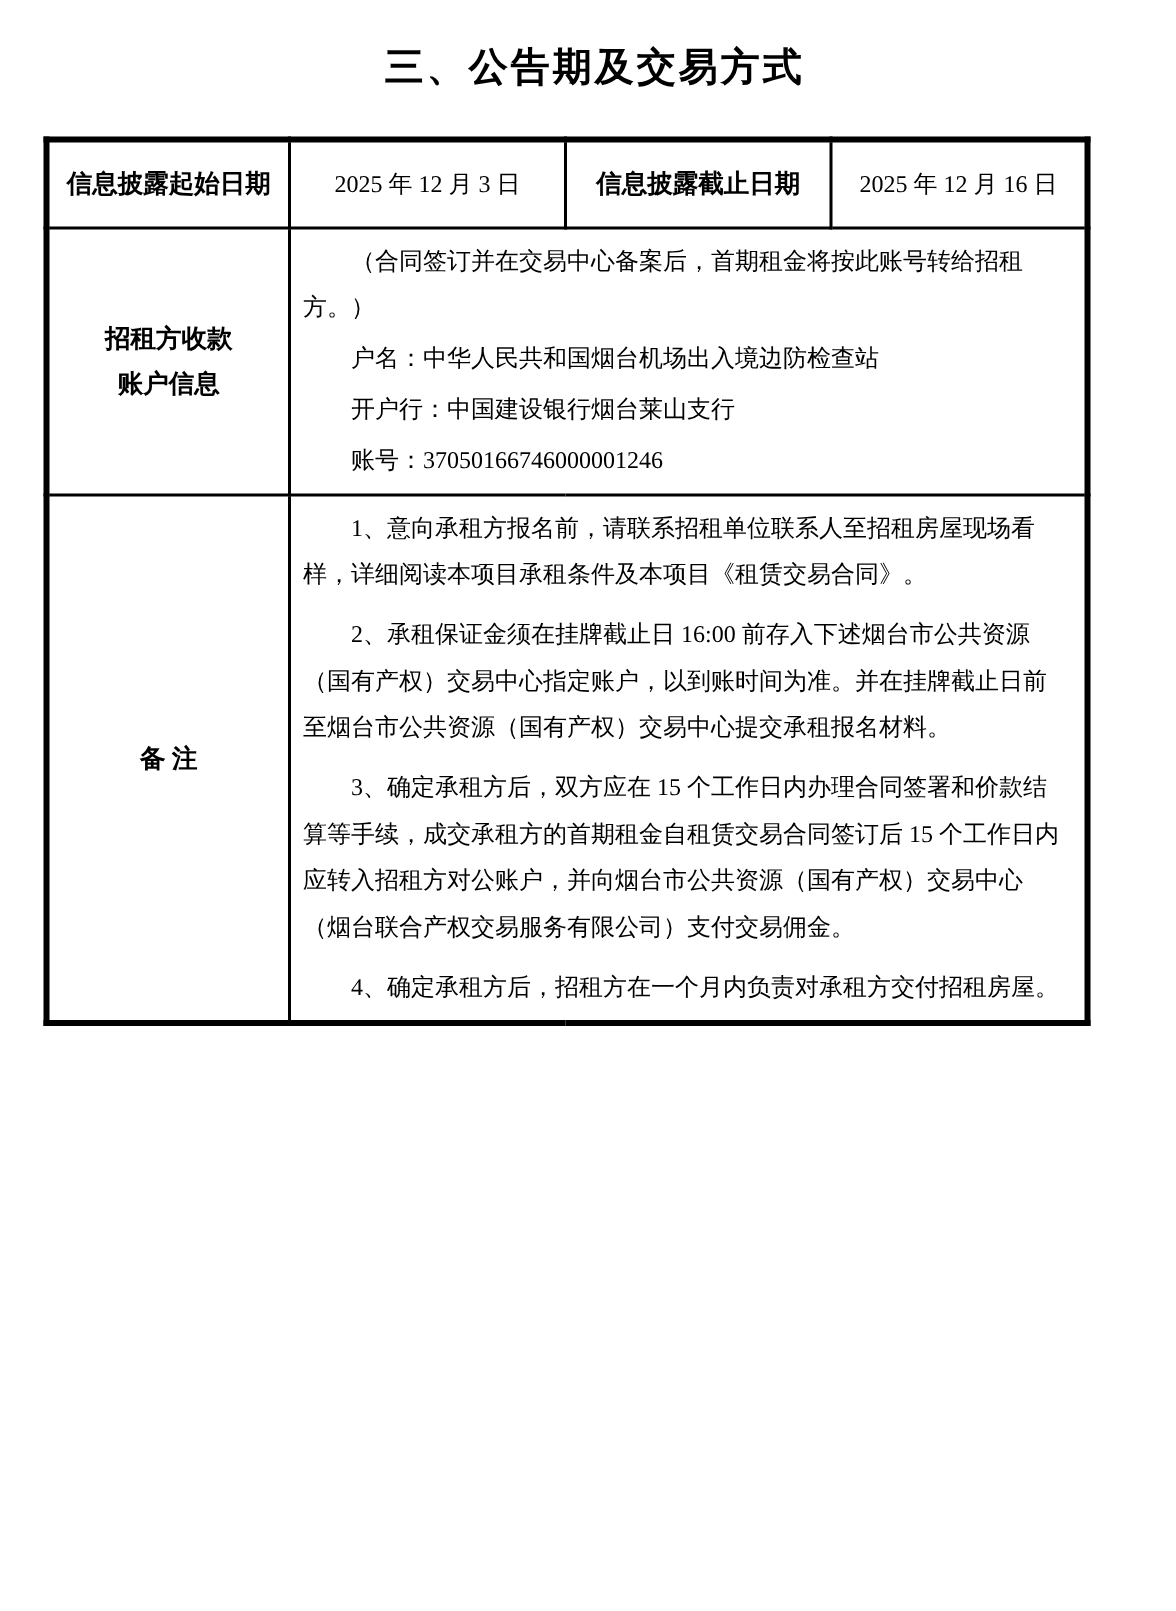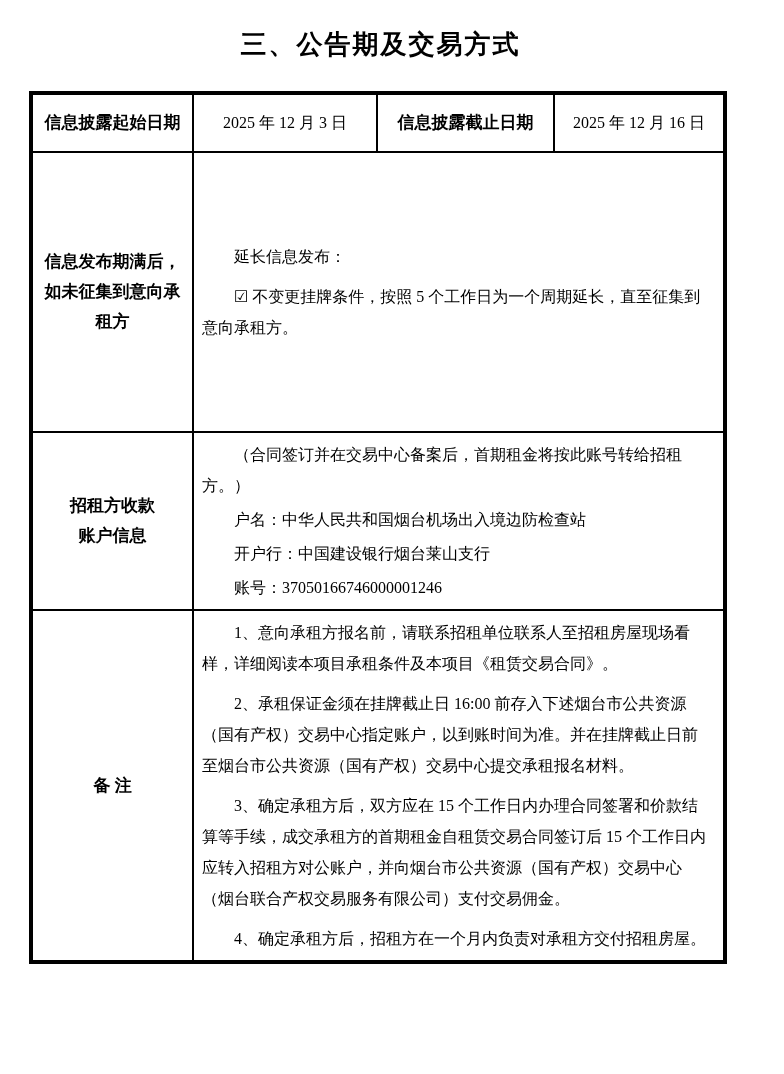--- a/index.html
+++ b/index.html
@@ -10,21 +10,21 @@
   body {
     width: 784px;
     height: 1074px;
     position: relative;
     color: #000000;
     font-family: "Liberation Serif", "DejaVu Serif", serif;
   }
   .page-title {
     position: absolute;
     top: 27px;
-    left: 0;
+    left: 16px;
     width: 761px;
     text-align: center;
     font-size: 26px;
     font-weight: bold;
     letter-spacing: 2px;
     font-family: "Liberation Serif", "DejaVu Serif", serif;
   }
   table.doc-table {
     position: absolute;
     left: 29px;
@@ -85,27 +85,20 @@
 
   <tbody>
       <tr style="height:59px">
     <td class="label-cell">信息披露起始日期</td>
     <td class="value-cell">2025 年 12 月 3 日</td>
     <td class="label-cell">信息披露截止日期</td>
     <td class="value-cell">2025 年 12 月 16 日</td>
   </tr>
 
 
-  <tr style="height:280px">
-    <td class="label-cell">信息发布期满后，如未征集到意向承租方</td>
-    <td class="content-cell" colspan="3">
-      <p class="gap-after">延长信息发布：</p>
-      <p><span class="checkbox-glyph">☑</span> <span>不变更挂牌条件，按照 5 个工作日为一个周期延长，直至征集到意向承租方。</span></p>
-    </td>
-  </tr>
 
 
   <tr style="height:171px">
     <td class="label-cell">
       <div>招租方收款</div>
       <div>账户信息</div>
     </td>
     <td class="content-cell" colspan="3">
       <p class="tight-after">（合同签订并在交易中心备案后，首期租金将按此账号转给招租方。）</p>
       <p class="tight-after">户名：中华人民共和国烟台机场出入境边防检查站</p>

